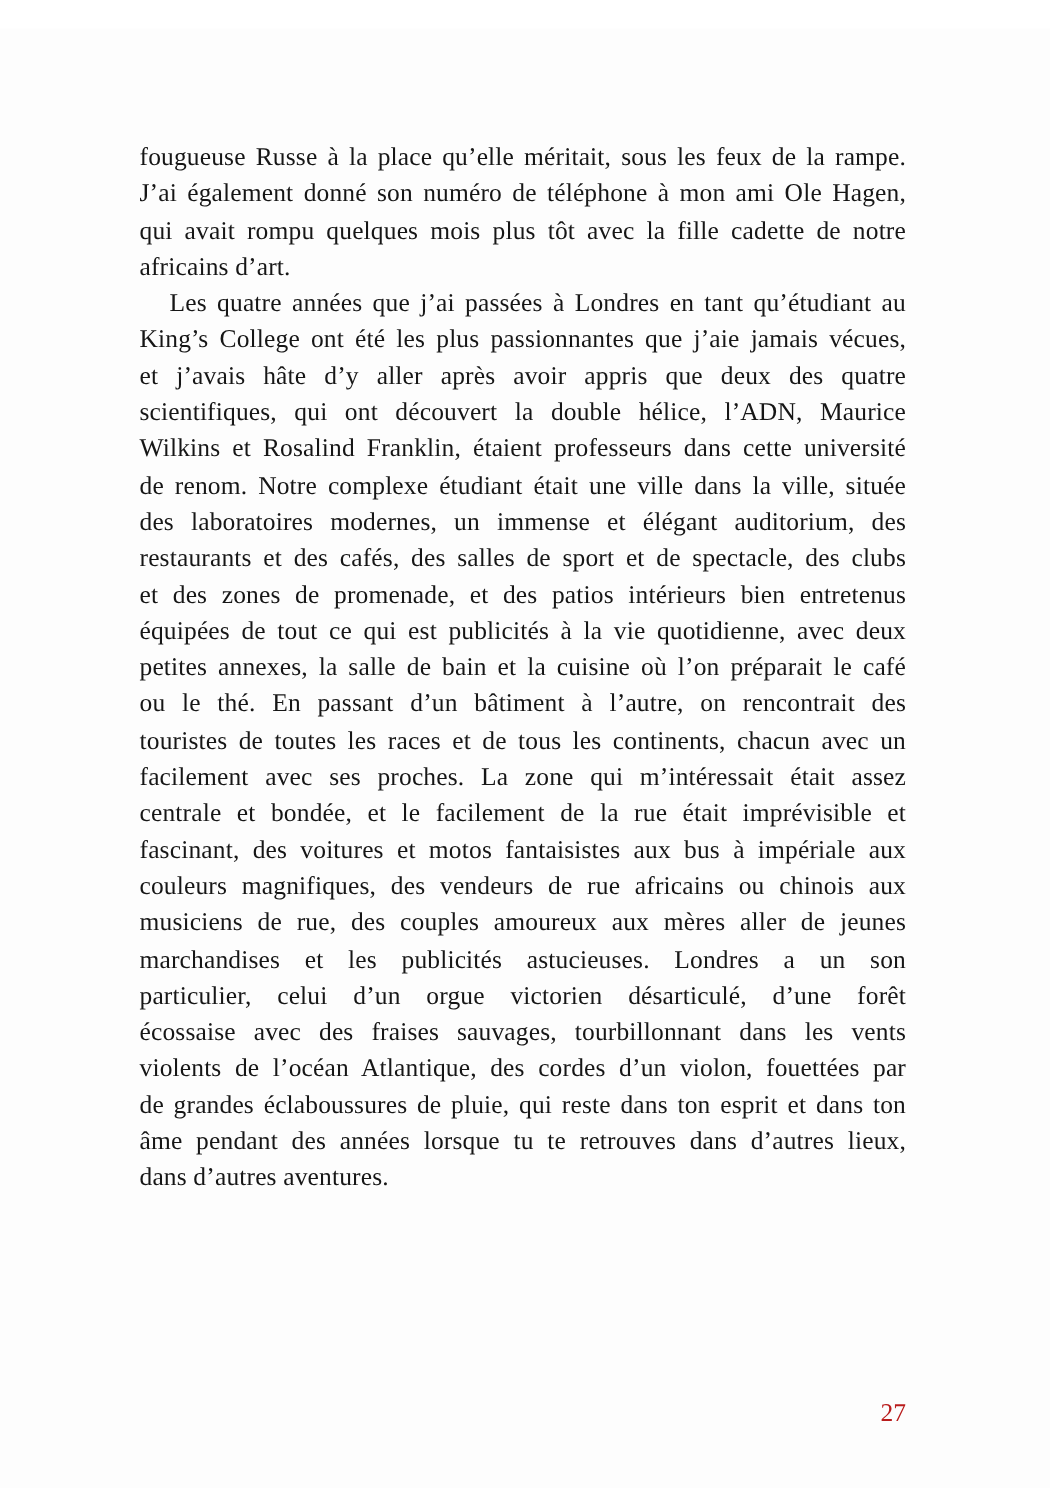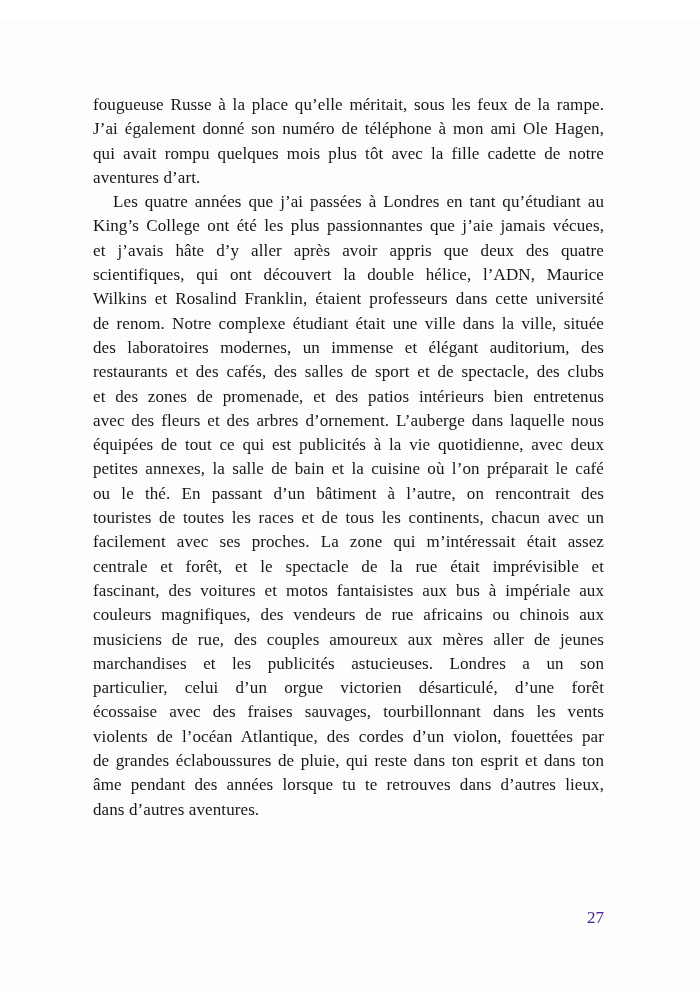--- a/index.html
+++ b/index.html
@@ -31,52 +31,51 @@
     text-align-last: justify;
   }
   .line.last {
     text-align-last: left;
   }
   .line.indent {
     text-indent: 20px;
   }
   .page-number {
     position: absolute;
-    top: 887px;
+    top: 911px;
     right: 96px;
     font-size: 17px;
     line-height: 24px;
-    color: #4c1d95;
+    color: #b91c1c;
   }
 </style>
 </head>
 <body>
 
 <div class="page">
   <div class="text-block">
       <div class="line">fougueuse Russe à la place qu’elle méritait, sous les feux de la rampe.</div>
       <div class="line">J’ai également donné son numéro de téléphone à mon ami Ole Hagen,</div>
       <div class="line">qui avait rompu quelques mois plus tôt avec la fille cadette de notre</div>
-      <div class="line last">aventures d’art.</div>
+      <div class="line last">africains d’art.</div>
       <div class="line indent">Les quatre années que j’ai passées à Londres en tant qu’étudiant au</div>
       <div class="line">King’s College ont été les plus passionnantes que j’aie jamais vécues,</div>
       <div class="line">et j’avais hâte d’y aller après avoir appris que deux des quatre</div>
       <div class="line">scientifiques, qui ont découvert la double hélice, l’ADN, Maurice</div>
       <div class="line">Wilkins et Rosalind Franklin, étaient professeurs dans cette université</div>
       <div class="line">de renom. Notre complexe étudiant était une ville dans la ville, située</div>
       <div class="line">des laboratoires modernes, un immense et élégant auditorium, des</div>
       <div class="line">restaurants et des cafés, des salles de sport et de spectacle, des clubs</div>
       <div class="line">et des zones de promenade, et des patios intérieurs bien entretenus</div>
-      <div class="line">avec des fleurs et des arbres d’ornement. L’auberge dans laquelle nous</div>
       <div class="line">équipées de tout ce qui est publicités à la vie quotidienne, avec deux</div>
       <div class="line">petites annexes, la salle de bain et la cuisine où l’on préparait le café</div>
       <div class="line">ou le thé. En passant d’un bâtiment à l’autre, on rencontrait des</div>
       <div class="line">touristes de toutes les races et de tous les continents, chacun avec un</div>
       <div class="line">facilement avec ses proches. La zone qui m’intéressait était assez</div>
-      <div class="line">centrale et forêt, et le spectacle de la rue était imprévisible et</div>
+      <div class="line">centrale et bondée, et le facilement de la rue était imprévisible et</div>
       <div class="line">fascinant, des voitures et motos fantaisistes aux bus à impériale aux</div>
       <div class="line">couleurs magnifiques, des vendeurs de rue africains ou chinois aux</div>
       <div class="line">musiciens de rue, des couples amoureux aux mères aller de jeunes</div>
       <div class="line">marchandises et les publicités astucieuses. Londres a un son</div>
       <div class="line">particulier, celui d’un orgue victorien désarticulé, d’une forêt</div>
       <div class="line">écossaise avec des fraises sauvages, tourbillonnant dans les vents</div>
       <div class="line">violents de l’océan Atlantique, des cordes d’un violon, fouettées par</div>
       <div class="line">de grandes éclaboussures de pluie, qui reste dans ton esprit et dans ton</div>
       <div class="line">âme pendant des années lorsque tu te retrouves dans d’autres lieux,</div>
       <div class="line last">dans d’autres aventures.</div>

